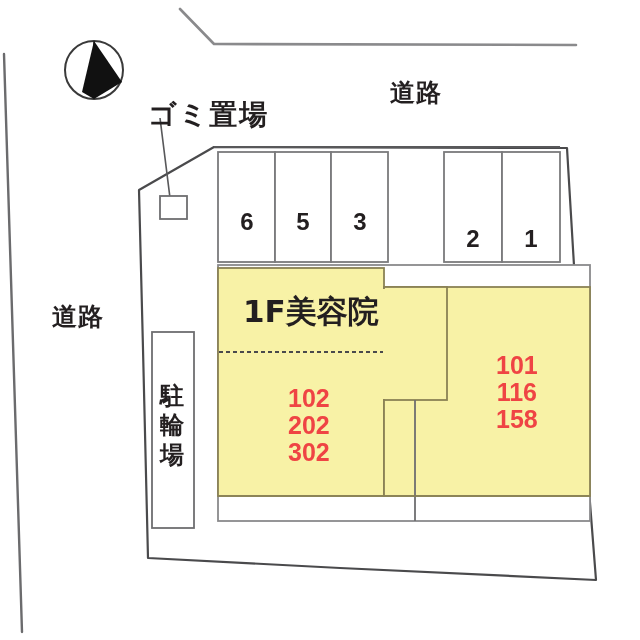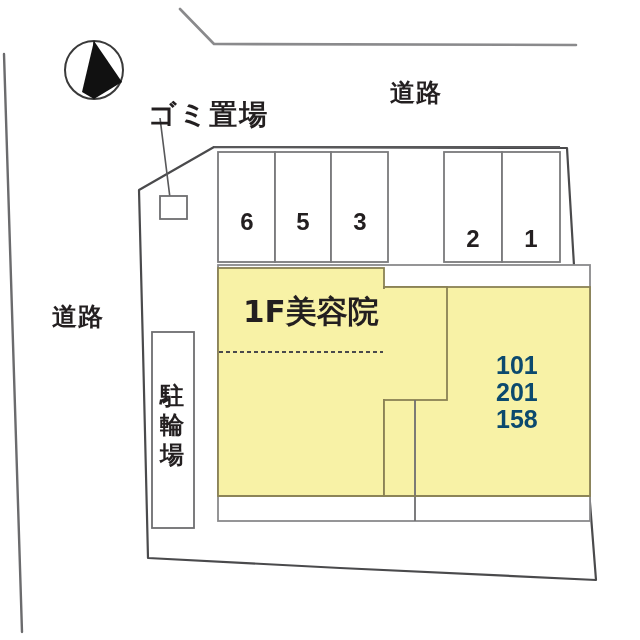--- a/index.html
+++ b/index.html
@@ -20,21 +20,21 @@
     -webkit-font-smoothing:antialiased;
   }
   .jp{font-family:"DejaVu Sans","Liberation Sans",sans-serif;}
 
   .lbl-road-top{left:390px;top:80px;font-size:25px;letter-spacing:1px;}
   .lbl-road-left{left:52px;top:304px;font-size:25px;letter-spacing:1px;}
   .lbl-gomi{left:148px;top:101px;font-size:28px;letter-spacing:2px;}
 
   .lbl-salon{left:243px;top:296px;font-size:31px;letter-spacing:0px;}
 
-  .stack{position:absolute;font-size:25px;font-weight:700;color:#0c4a6e;line-height:1.08;}
+  .stack{position:absolute;font-size:25px;font-weight:700;color:#ef4444;line-height:1.08;}
   .stack span{display:block;}
   .stack-left{left:288px;top:385px;text-align:center;}
   .stack-right{left:496px;top:352px;text-align:center;}
 
   .pnum{
     position:absolute;font-size:24px;font-weight:700;color:#231f20;
     text-align:center;width:40px;
   }
 
   .vlabel{
@@ -132,24 +132,29 @@
   <div class="lbl jp lbl-gomi">ゴミ置場</div>
 
   <div class="lbl jp lbl-salon">1F美容院</div>
 
   <div class="pnum" style="left:227px;top:208px;">6</div>
   <div class="pnum" style="left:283px;top:208px;">5</div>
   <div class="pnum" style="left:340px;top:208px;">3</div>
   <div class="pnum" style="left:453px;top:225px;">2</div>
   <div class="pnum" style="left:511px;top:225px;">1</div>
 
+  <div class="stack stack-left">
+    <span>102</span>
+    <span>202</span>
+    <span>302</span>
+  </div>
 
   <div class="stack stack-right">
     <span>101</span>
-    <span>201</span>
+    <span>116</span>
     <span>158</span>
   </div>
 
   <div class="vlabel jp">
     <span>駐</span>
     <span>輪</span>
     <span>場</span>
   </div>
 
 </div>

